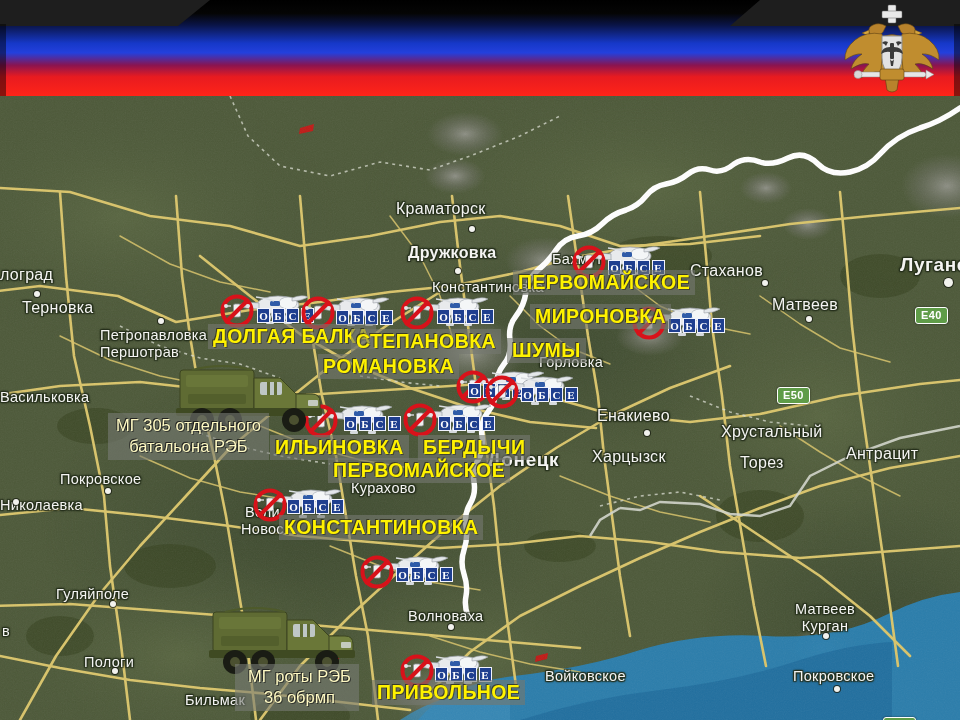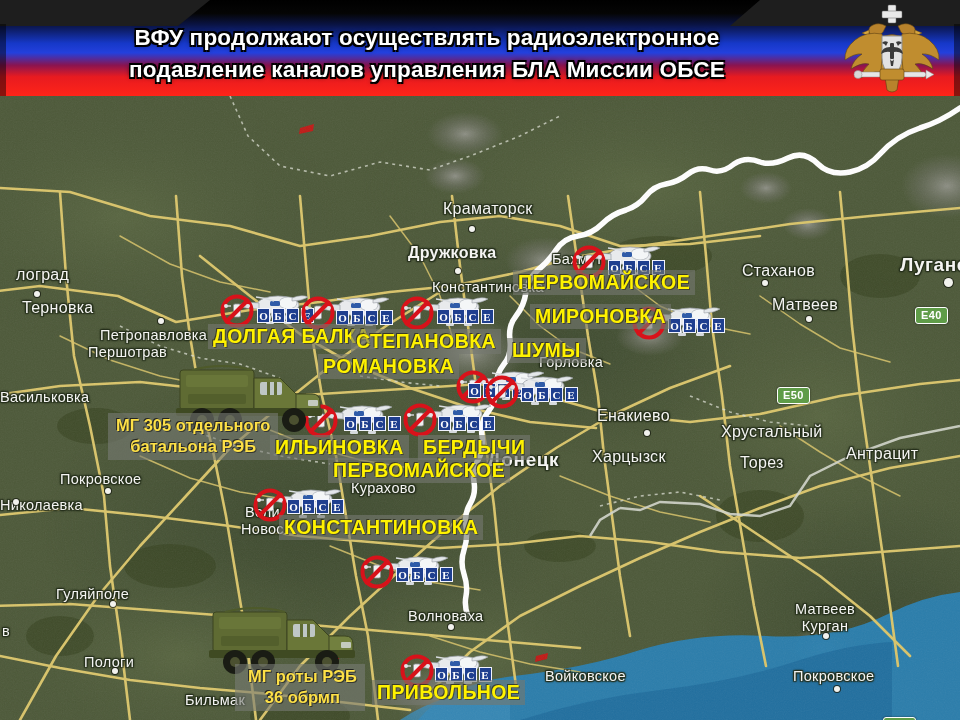--- a/index.html
+++ b/index.html
@@ -76,21 +76,21 @@
   .hl {
     position:absolute; color:#fff200; font-weight:bold; font-size:19.5px;
     line-height:22px; white-space:nowrap; letter-spacing:.4px;
     background:rgba(116,120,112,.62);
     padding:1px 5px 2px 5px;
     text-shadow:-1px -1px 0 rgba(40,40,20,.75), 1px 1px 0 rgba(40,40,20,.55);
   }
 
   
   .veh-label {
-    position:absolute; color:#fde047; font-weight:bold; font-size:16.5px;
+    position:absolute; color:#fef9c3; font-weight:normal; font-size:16.5px;
     line-height:21px; text-align:center; white-space:pre-line;
     background:rgba(120,124,116,.60); padding:2px 8px 3px 8px;
     text-shadow:-1px -1px 0 rgba(20,20,20,.8), 1px 1px 0 rgba(20,20,20,.6);
   }
 
   
   .osce { position:absolute; display:flex; gap:1.5px; }
   .osce span {
     display:block; width:13px; height:15px; background:#1f3f8f;
     color:#ffffff; font-size:11px; font-weight:bold; line-height:15px;
@@ -113,22 +113,20 @@
 <body>
 
 <div id="screen">
 
   <div id="banner">
     <div class="wedge-tl"></div>
     <div class="wedge-tr"></div>
     <div class="edge-l"></div>
     <div class="edge-r"></div>
 
-    <div id="banner-title">ВФУ продолжают осуществлять радиоэлектронное
-подавление каналов управления БЛА Миссии ОБСЕ</div>
 
     <svg id="emblem" viewBox="0 0 108 94">
 
       <g fill="#e9e9e9" stroke="#6a6a6a" stroke-width=".5">
         <rect x="50" y="3" width="8" height="18" rx="1"></rect>
         <rect x="44" y="9" width="20" height="7" rx="1"></rect>
       </g>
 
       <g fill="#b8832c" stroke="#6a4a15" stroke-width=".6">
         <path d="M48 24 q-7 -4 -13 -1 q-5 2 -4 7 q1 4 6 4 q5 0 8 -4 z"></path>
@@ -291,46 +289,46 @@
       <g fill="#cc1414" opacity=".9">
         <path d="M300 32 l14 -4 l-1 7 l-14 3 z"></path>
         <path d="M328 560 l12 -3 l-1 6 l-12 3 z"></path>
         <path d="M536 560 l12 -3 l-1 6 l-12 3 z"></path>
       </g>
 
       <rect width="960" height="624" filter="url(#grain)" opacity=".5"></rect>
     </svg>
 
     <div id="city-layer">
-        <div class="city mid" style="left: 443px; top: 104px;">Краматорск</div>
+        <div class="city mid" style="left: 396px; top: 104px;">Краматорск</div>
         <div class="city-dot" style="left: 469px; top: 130px;"></div>
         <div class="city mid" style="left: 408px; top: 148px; font-weight: bold;">Дружковка</div>
         <div class="city-dot" style="left: 455px; top: 172px;"></div>
         <div class="city " style="left: 432px; top: 183px;">Константиновка</div>
         <div class="city " style="left: 552px; top: 155px;">Бахмут</div>
         <div class="city " style="left: 539px; top: 258px;">Горловка</div>
         <div class="city mid" style="left: 597px; top: 311px;">Енакиево</div>
         <div class="city-dot" style="left: 644px; top: 334px;"></div>
         <div class="city mid" style="left: 721px; top: 327px;">Хрустальный</div>
         <div class="city mid" style="left: 846px; top: 349px;">Антрацит</div>
         <div class="city mid" style="left: 740px; top: 358px;">Торез</div>
         <div class="city mid" style="left: 592px; top: 352px;">Харцызск</div>
         <div class="city big" style="left: 487px; top: 353px;">Донецк</div>
-        <div class="city mid" style="left: 742px; top: 166px;">Стаханов</div>
+        <div class="city mid" style="left: 690px; top: 166px;">Стаханов</div>
         <div class="city-dot" style="left: 762px; top: 184px;"></div>
         <div class="city mid" style="left: 772px; top: 200px;">Матвеев</div>
         <div class="city-dot" style="left: 806px; top: 220px;"></div>
         <div class="city big" style="left: 900px; top: 158px;">Луганск</div>
         <div class="city-dot big" style="left: 944px; top: 182px;"></div>
         <div class="city mid" style="left: 22px; top: 203px;">Терновка</div>
-        <div class="city mid" style="left: 0px; top: 170px; padding-left: 16px;">лоград</div>
+        <div class="city mid" style="left: 0px; top: 170px;">лоград</div>
         <div class="city-dot" style="left: 34px; top: 195px;"></div>
         <div class="city " style="left: 100px; top: 231px;">Петропавловка</div>
         <div class="city-dot" style="left: 158px; top: 222px;"></div>
-        <div class="city " style="left: 88px; top: 248px;">Першотрав</div>
+        <div class="city " style="left: 100px; top: 248px;">Першотрав</div>
         <div class="city " style="left: 0px; top: 293px;">Васильковка</div>
         <div class="city " style="left: 60px; top: 375px;">Покровское</div>
         <div class="city-dot" style="left: 105px; top: 392px;"></div>
         <div class="city " style="left: 0px; top: 401px;">Николаевка</div>
         <div class="city-dot" style="left: 13px; top: 403px;"></div>
         <div class="city " style="left: 56px; top: 490px;">Гуляйполе</div>
         <div class="city-dot" style="left: 110px; top: 505px;"></div>
         <div class="city " style="left: 84px; top: 558px;">Пологи</div>
         <div class="city-dot" style="left: 112px; top: 572px;"></div>
         <div class="city " style="left: 185px; top: 596px;">Бильмак</div>

